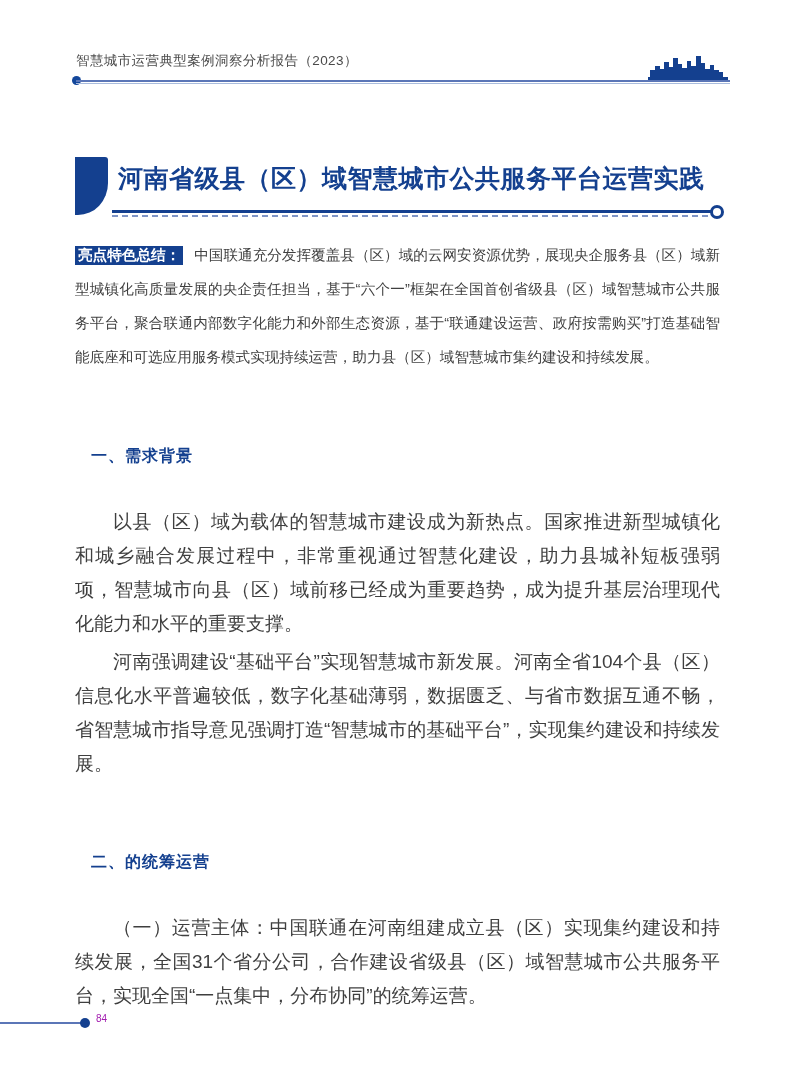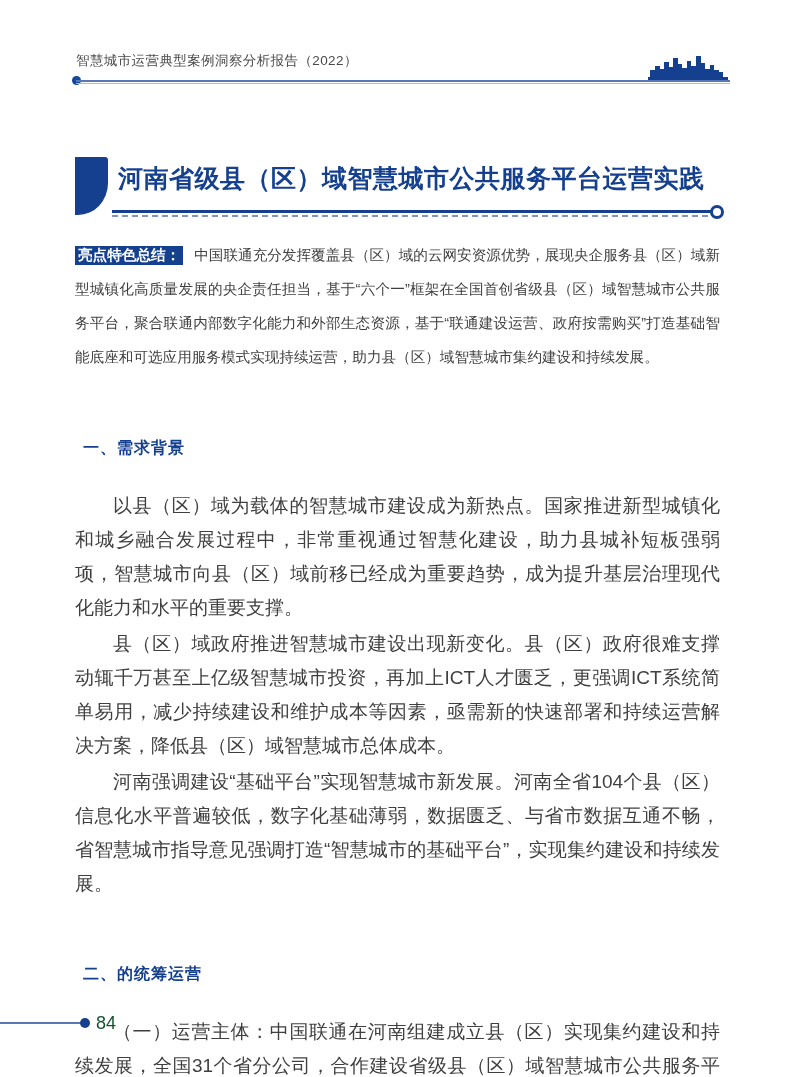--- a/index.html
+++ b/index.html
@@ -147,21 +147,21 @@
     font-weight: bold;
     padding: 1px 3px 2px 3px;
     margin-right: 11px;
   }
 
   .section-heading {
     font-size: 16px;
     font-weight: bold;
     color: #14408f;
     letter-spacing: 1px;
-    margin: 8px;
+    margin: 16px;
   }
   .para {
     font-size: 19px;
     line-height: 34px;
     text-align: justify;
     text-justify: inter-ideograph;
     color: #3f3f3f;
     margin: 0;
     text-indent: 2em;
   }
@@ -195,32 +195,32 @@
     top: 13px;
     width: 10px;
     height: 10px;
     border-radius: 50%;
     background: #14408f;
   }
   .footer-pageno {
     position: absolute;
     left: 96px;
     top: 8px;
-    font-size: 18px;
-    color: #14532d;
+    font-size: 10px;
+    color: #a21caf;
     font-weight: normal;
   }
 </style>
 </head>
 <body>
 
 <div id="page">
 
   <div class="header-zone">
-    <div class="header-title">智慧城市运营典型案例洞察分析报告（2022）</div>
+    <div class="header-title">智慧城市运营典型案例洞察分析报告（2023）</div>
     <div class="header-dot"></div>
     <div class="header-rule"></div>
     <div class="header-rule-thin"></div>
     <svg class="skyline" viewBox="0 0 82 33">
       <g fill="#14408f">
         <rect x="2" y="23" width="5" height="7"></rect>
         <rect x="7" y="19" width="5" height="11"></rect>
         <rect x="12" y="22" width="4" height="8"></rect>
         <rect x="16" y="15" width="5" height="15"></rect>
         <rect x="21" y="20" width="4" height="10"></rect>
@@ -253,21 +253,20 @@
     <p class="summary"><span class="summary-tag">亮点特色总结：</span><span>中国联通充分发挥覆盖县（区）域的云网安资源优势，展现央企服务县（区）域新型城镇化高质量发展的央企责任担当，基于“六个一”框架在全国首创省级县（区）域智慧城市公共服务平台，聚合联通内部数字化能力和外部生态资源，基于“联通建设运营、政府按需购买”打造基础智能底座和可选应用服务模式实现持续运营，助力县（区）域智慧城市集约建设和持续发展。</span></p>
 
     <div class="sp-1"></div>
 
     <h2 class="section-heading">一、需求背景</h2>
 
     <div class="sp-2"></div>
 
     <p class="para">以县（区）域为载体的智慧城市建设成为新热点。国家推进新型城镇化和城乡融合发展过程中，非常重视通过智慧化建设，助力县城补短板强弱项，智慧城市向县（区）域前移已经成为重要趋势，成为提升基层治理现代化能力和水平的重要支撑。</p>
     <div class="sp-3"></div>
-    <p class="para">县（区）域政府推进智慧城市建设出现新变化。县（区）政府很难支撑动辄千万甚至上亿级智慧城市投资，再加上ICT人才匮乏，更强调ICT系统简单易用，减少持续建设和维护成本等因素，亟需新的快速部署和持续运营解决方案，降低县（区）域智慧城市总体成本。</p>
     <div class="sp-3"></div>
     <p class="para">河南强调建设“基础平台”实现智慧城市新发展。河南全省104个县（区）信息化水平普遍较低，数字化基础薄弱，数据匮乏、与省市数据互通不畅，省智慧城市指导意见强调打造“智慧城市的基础平台”，实现集约建设和持续发展。</p>
 
     <div class="sp-4"></div>
 
     <h2 class="section-heading">二、的统筹运营</h2>
 
     <div class="sp-5"></div>
 
     <p class="para">（一）运营主体：中国联通在河南组建成立县（区）实现集约建设和持续发展，全国31个省分公司，合作建设省级县（区）域智慧城市公共服务平台，实现全国“一点集中，分布协同”的统筹运营。</p>

